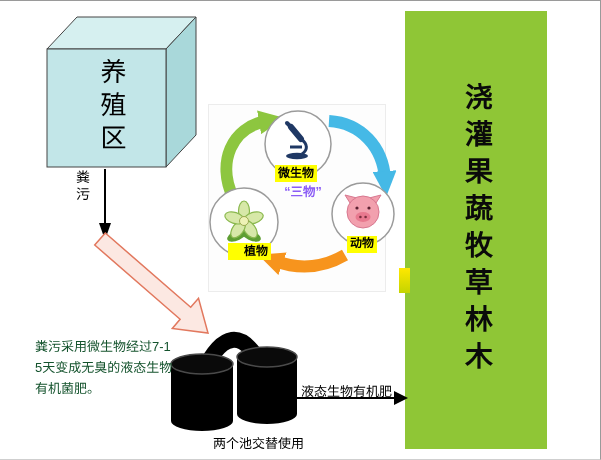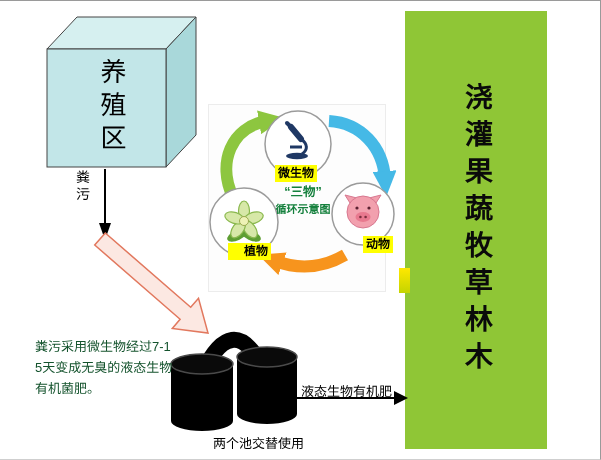--- a/index.html
+++ b/index.html
@@ -21,21 +21,21 @@
 
   
   .cycle {
     position:absolute; left:208px; top:103px; width:178px; height:188px;
     background:#fdfdfd; border:1px solid #ececec;
   }
   .node-label {
     position:absolute; background:#ffff00; color:#000; font-weight:bold;
     font-size:12px; line-height:1.25; padding:1px 3px; white-space:nowrap;
   }
-  .cycle-title { position:absolute; left:44px; top:76px; width:100px; text-align:center; font-weight:bold; color:#15803d; }
+  .cycle-title { position:absolute; left:44px; top:76px; width:100px; text-align:center; font-weight:bold; color:#8b5cf6; }
   .cycle-title .l1 { font-size:12.5px; }
   .cycle-title .l2 { font-size:11px; }
 
   
   .green-panel {
     position:absolute; left:405px; top:10px; width:142px; height:438px;
     background:#8fc636; display:flex; align-items:center; justify-content:center;
   }
   .green-text {
     writing-mode:vertical-rl; text-orientation:upright;
@@ -127,27 +127,26 @@
           <ellipse cx="0" cy="-10" rx="5.5" ry="10" transform="rotate(144)"></ellipse>
           <ellipse cx="0" cy="-10" rx="5.5" ry="10" transform="rotate(216)"></ellipse>
           <ellipse cx="0" cy="-10" rx="5.5" ry="10" transform="rotate(288)"></ellipse>
         </g>
         <circle r="4.5" fill="#eef2b6" stroke="#9aa94e" stroke-width="1"></circle>
       </g>
     </svg>
 
     
     <span class="node-label" style="left:66px; top:60px;">微生物</span>
-    <span class="node-label" style="left:154px; top:131px;">动物</span>
+    <span class="node-label" style="left:138px; top:131px;font-family:Liberation Mono, monospace;">动物</span>
     <span class="node-label" style="left:19px; top:138px;padding-left:16px;">植物</span>
 
     
     <div class="cycle-title">
       <div class="l1">“三物”</div>
-      <div class="l2">循环示意图</div>
     </div>
   </div>
 
   <div class="green-panel">
     <div class="green-text">浇灌果蔬牧草林木</div>
   </div>
   <div class="accent-strip"></div>
 
   <svg class="abs" style="left:160px; top:315px;" width="150" height="120" viewBox="0 0 150 120">
     <path d="M42,58 Q72,-6 102,50" stroke="#000" stroke-width="16" fill="none" stroke-linecap="round"></path>

